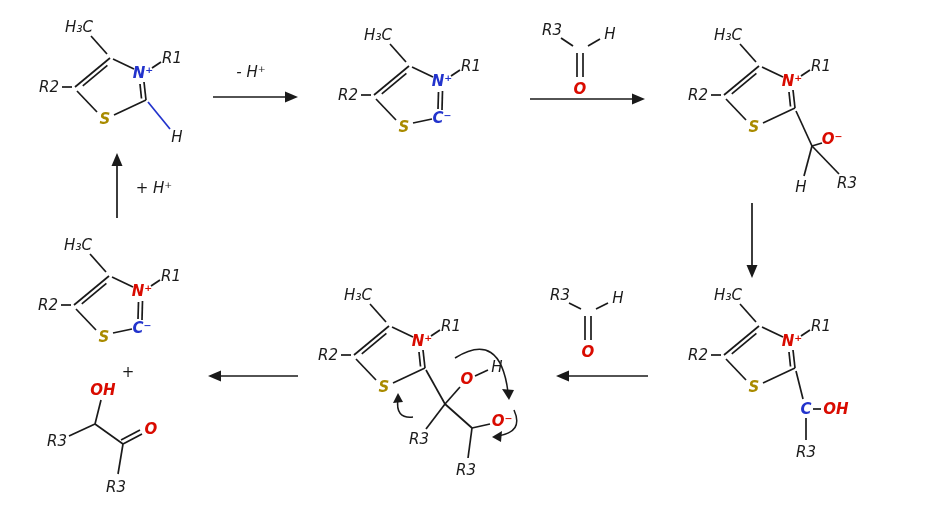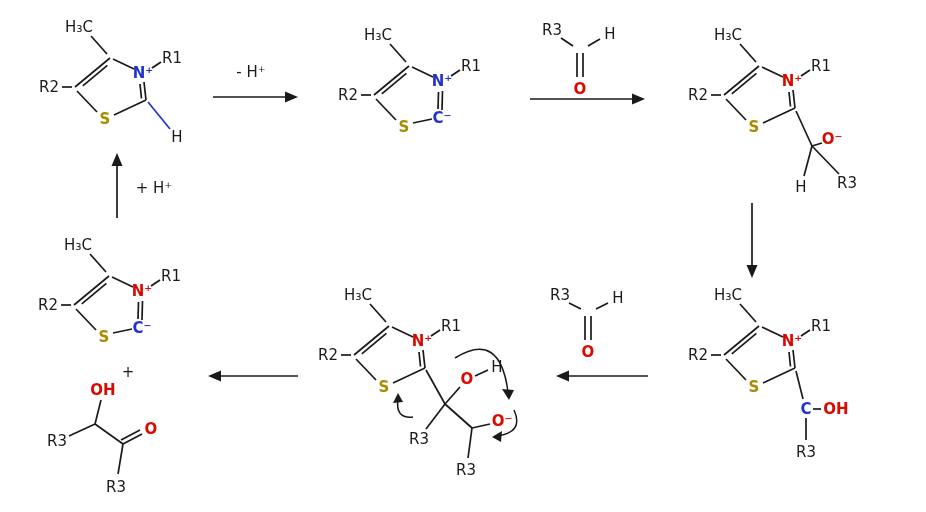--- a/index.html
+++ b/index.html
@@ -1,16 +1,16 @@
 <!DOCTYPE html>
 <html><head>
 <meta charset="utf-8">
 <style>
   html,body{margin:0;padding:0;background:#ffffff;}
-  .canvas{position:relative;width:926px;height:512px;background:#ffffff;overflow:hidden;}
+  .canvas{position:relative;width:926px;height:512px;background:#ffffff;overflow:hidden;font-style:italic;}
   svg{display:block;}
   line{stroke:#1a1a1a;stroke-width:1.7;fill:none;}
   path.curve{stroke:#1a1a1a;stroke-width:1.5;fill:none;}
   polygon.head{fill:#1a1a1a;stroke:none;}
   .blue-bond{stroke:#2233cc;}
   text{font-family:"DejaVu Sans","Liberation Sans",sans-serif;font-size:15px;fill:#1a1a1a;
        text-anchor:middle;dominant-baseline:central;}
   .b{font-weight:bold;}
   .red{fill:#d90b00;}
   .blue{fill:#2233cc;}

